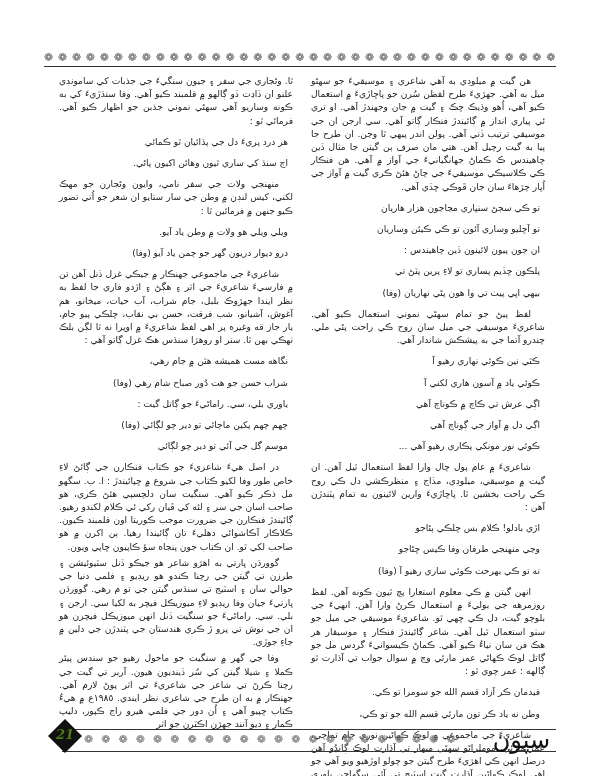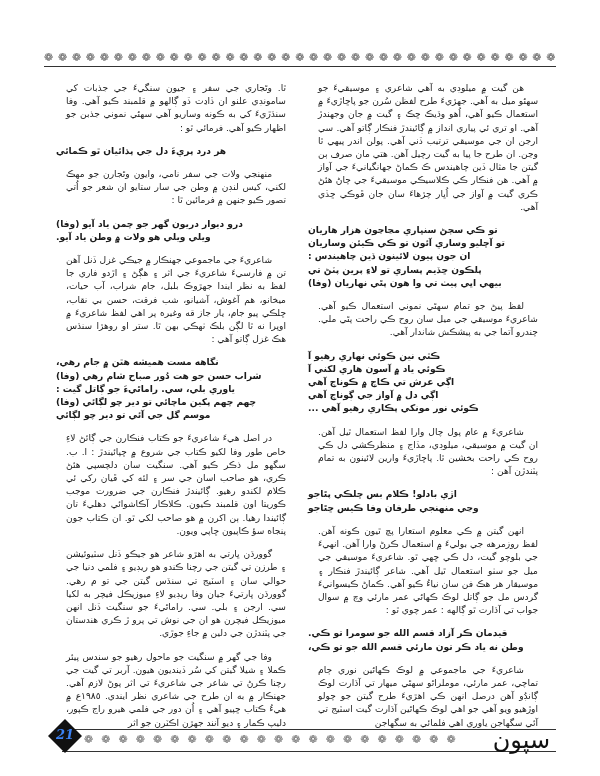--- a/index.html
+++ b/index.html
@@ -9,34 +9,34 @@
   .border-top { position: absolute; left: 44px; top: 51px; width: 512px; height: 14px;
                 display: flex; justify-content: space-between; align-items: center;
                 font-size: 11px; color: #555; letter-spacing: 0; line-height: 14px; }
   .rule { position: absolute; left: 44px; width: 512px; height: 1px; background: #333; }
 
   .column { position: absolute; top: 72px; width: 240px; height: 610px;
             direction: rtl; text-align: justify; font-size: 9.1px; line-height: 13.2px;
             font-family: "DejaVu Sans", sans-serif; color: #1b1b1b; }
   .col-right { left: 308px; }
   .col-left  { left: 56px; }
-  .column p { margin: 10px; text-indent: 14px; }
-  .column .verse { text-align: left; text-indent: 0; margin: 0; font-weight: bold; }
+  .column p { margin: 3px; text-indent: 14px; }
+  .column .verse { text-align: right; text-indent: 0; margin: 8px; }
   .column .noindent { text-indent: 0; }
 
   .footer { position: absolute; left: 44px; top: 727px; width: 512px; height: 26px; }
   .footer-rule-top { position: absolute; left: 18px; right: 0; top: 2px; height: 1px; background: #333; }
   .footer-rule-bot { position: absolute; left: 18px; right: 0; top: 24px; height: 1px; background: #333; }
   .footer-flowers { position: absolute; left: 40px; top: 6px; width: 372px; height: 14px;
                     display: flex; justify-content: space-between; font-size: 11px; color: #666; line-height: 14px; }
   .page-badge { position: absolute; left: 6px; top: -6px; width: 30px; height: 30px; }
   .page-badge .diamond { position: absolute; left: 3px; top: 3px; width: 24px; height: 24px;
                          background: #111; transform: rotate(45deg); }
   .page-badge .num { position: absolute; left: 0; top: 6px; width: 30px; text-align: center;
-                     color: #3b82f6; font-family: "DejaVu Serif", serif; font-style: italic;
+                     color: #4d7c0f; font-family: "DejaVu Serif", serif; font-style: italic;
                      font-weight: bold; font-size: 13px; }
   .masthead { position: absolute; right: 6px; top: 0px; font-size: 24px; font-weight: normal;
               font-family: "DejaVu Sans", sans-serif; direction: rtl; line-height: 26px; color: #111; }
 </style>
 </head>
 <body>
 
 <div class="border-top" id="top-orn">
     <span>❁</span>
     <span>❁</span>
@@ -87,31 +87,33 @@
     <p class="verse">بيهي اڀي پيٺ تي وا هون پڻي نهاريان (وفا)</p>
     <p>لفظ پيڻ جو تمام سهڻي نموني استعمال ڪيو آهي. شاعريءَ موسيقي جي ميل سان روح ڪي راحت پڻي ملي. چندرو آتما جي به پيشڪش شاندار آهي.</p>
     <p class="verse">ڪٿي نين ڪوئي نهاري رهيو آ</p>
     <p class="verse">ڪوئي ياد ۾ آسون هاري لکني آ</p>
     <p class="verse">اڳي عرش تي ڪاچ ۾ ڪوناچ آهي</p>
     <p class="verse">اڳي دل ۾ آواز جي ڳوناچ آهي</p>
     <p class="verse">ڪوئي نور مونکي پڪاري رهيو آهي ...</p>
     <p>شاعريءَ ۾ عام پول چال وارا لفظ استعمال ٿيل آهن. ان گيت ۾ موسيقي، ميلوڊي، مڏاج ۽ منظرڪشي دل ڪي روح ڪي راحت بخشين ٿا. پاڇاڙيءَ وارين لائينون به تمام پٽندڙن آهن :</p>
     <p class="verse">اڙي بادلو! ڪلام بس ڇلڪي پڻاجو</p>
     <p class="verse">وڃي منهنجي طرفان وفا ڪيس ڇڻاجو</p>
+    <p class="verse">ته تو ڪي بهرحت ڪوئي ساري رهيو آ (وفا)</p>
     <p>انهن گيتن ۾ ڪي معلوم استعارا پچ ٿيون ڪونه آهن. لفظ روزمرهه جي بوليءَ ۾ استعمال ڪرڻ وارا آهن. انهيءَ جي بلوچو گيت، دل ڪي ڇهي ٿو. شاعريءَ موسيقي جي ميل جو سٺو استعمال ٿيل آهي. شاعر ڳائيندڙ فنڪار ۽ موسيقار هر هڪ فن سان نياءُ ڪيو آهي. ڪماڻ ڪيسوانيءَ گردس مل جو ڳاتل لوڪ ڪهاڻي عمر مارئي وچ ۾ سوال جواب تي آڌارت ٿو ڳالهه : عمر چوي ٿو :</p>
     <p class="verse">قيدمان ڪر آزاد قسم الله جو سومرا تو ڪي.</p>
     <p class="verse">وطن نه ياد ڪر تون مارئي قسم الله جو تو ڪي،</p>
     <p>شاعريءَ جي ماجموعي ۾ لوڪ ڪهاڻين نوري ڄام تماچي، عمر مارئي، موملراڻو سهڻي ميهار تي آڌارت لوڪ ڳانڊُو آهن درصل انهن ڪي اهڙيءَ طرح گيتن جو چولو اوڙهيو ويو آهي جو اهي لوڪ ڪهاڻين آڌارت گيت اسٽيج تي آئي سگهاجن ياوري اهي فلمائي به سگهاجن</p>
   </div>
 <div class="column col-left" id="col-left">
     <p class="noindent">ٿا. وڻجاري جي سفر ۽ جيون سنگيءَ جي جذبات کي سامونڊي علنو ان ڏاڍت ڏو ڳالهو ۾ قلمبند ڪيو آهي. وفا سنڌڙيءَ کي به ڪونه وساريو آهي سهڻي نموني جذبن جو اظهار ڪيو آهي. فرمائي ٿو :</p>
     <p class="verse">هر درد پريءَ دل جي پڌائيان ٿو ڪمائي</p>
+    <p class="verse">اڄ سنڌ کي ساري ٿيون وهائن اکيون پاڻي.</p>
     <p>منهنجي ولات جي سفر نامي، وايون وڻجارن جو مهڪ لکني، کيس لنڊن ۾ وطن جي سار ستايو ان شعر جو اُتي تصور ڪيو جنهن ۾ فرمائين ٿا :</p>
+    <p class="verse">ويلي ويلي هو ولات ۾ وطن ياد آيو.</p>
     <p class="verse">درو ديوار دريون گهر جو چمن ياد آيو (وفا)</p>
-    <p class="verse">ويلي ويلي هو ولات ۾ وطن ياد آيو.</p>
     <p>شاعريءَ جي ماجموعي جهنڪار ۾ جيڪي غزل ڏنل آهن تن ۾ فارسيءَ شاعريءَ جي اثر ۽ هڳڻ ۽ اڙدو فاري جا لفظ به نظر ايندا جهڙوڪ بلبل، جام شراب، آب حيات، ميخانو، هم آغوش، آشيانو، شب فرقت، حسن بي نقاب، ڇلڪي پيو جام، يار جاز قه وغيره پر اهي لفظ شاعريءَ ۾ اوپرا نه ٿا لڳن بلڪ ٺهڪي بهن ٿا. ستر او روهڙا سنڌس هڪ غزل ڳاتو آهي :</p>
     <p class="verse">نگاهه مست هميشه هٿن ۾ جام رهي،</p>
     <p class="verse">شراب حسن جو هت دُور صباح شام رهي (وفا)</p>
     <p class="verse">ياوري بلي، سي. راماڻيءَ جو ڳاتل گيت :</p>
     <p class="verse">چهم چهم پکين ماچائي تو دير چو لڳائي (وفا)</p>
     <p class="verse">موسم گل جي آئي تو دير چو لڳائي</p>
     <p>در اصل هيءَ شاعريءَ جو ڪتاب فنڪارن جي ڳائڻ لاءِ خاص طور وفا لکيو ڪتاب جي شروع ۾ ڇپائيندڙ : ا. ب. سگهو مل ذڪر ڪيو آهي. سنگيت سان دلچسپي هئڻ ڪري، هو صاحب اسان جي سر ۽ لئه کي ڦيان رکي ئي ڪلام لکندو رهيو. ڳائيندڙ فنڪارن جي ضرورت موجب ڪوريتا اون قلمبند ڪيون. ڪلاڪار آڪاشوائي دهليءَ تان ڳائيندا رهيا. ٻن اکرن ۾ هو صاحب لکي ٿو. ان ڪتاب جون پنجاه سؤ ڪاپيون ڇاپي ويون.</p>
     <p>گوورڌن ڀارتي به اهڙو شاعر هو جيڪو ڏنل سٽيوئيشن ۽ طرزن تي گيتن جي رچنا ڪندو هو ريڊيو ۽ فلمي دنيا جي حوالي سان ۽ اسٽيج تي سنڌس گيتن جي تو م رهي. گوورڌن ڀارتيءَ جيان وفا ريڊيو لاءِ ميوزيڪل فيچر به لکيا سي. ارجن ۽ بلي. سي. راماڻيءَ جو سنگيت ڏنل انهن ميوزيڪل فيچرن هو ان جي نوش تي پرو ڙ ڪري هندستان جي پٽندڙن جي دلين ۾ جاءِ جوڙي.</p>
     <p>وفا جي گهر ۾ سنگيت جو ماحول رهيو جو سندس پيئر ڪملا ۽ شيلا گيتن کي سُر ڏينديون هيون. آربر تي گيت جي رچنا ڪرڻ تي شاعر جي شاعريءَ تي اثر پوڻ لازم آهي. جهنڪار ۾ به ان طرح جي شاعري نظر ايندي. ١٩٨٥ع ۾ هيءُ ڪتاب ڇپيو آهي ۽ اُن دور جي فلمي هيرو راج ڪپور، دليپ ڪمار ۽ ديو آنند جهڙن اڪٽرن جو اثر</p>
   </div>

